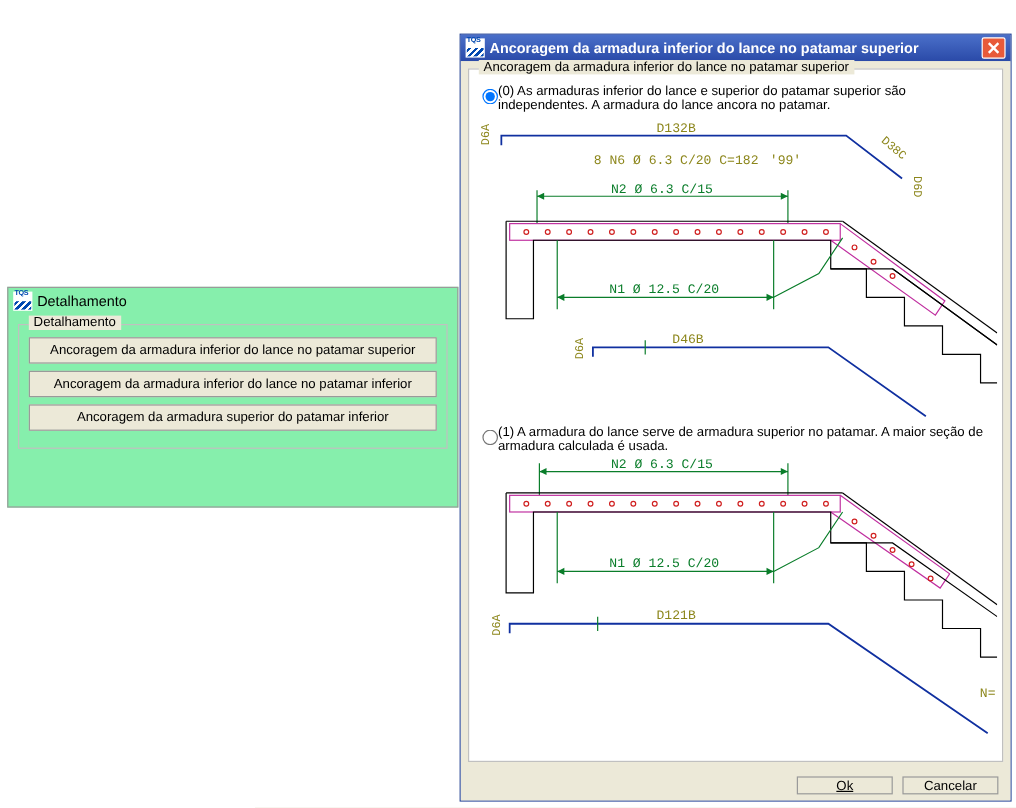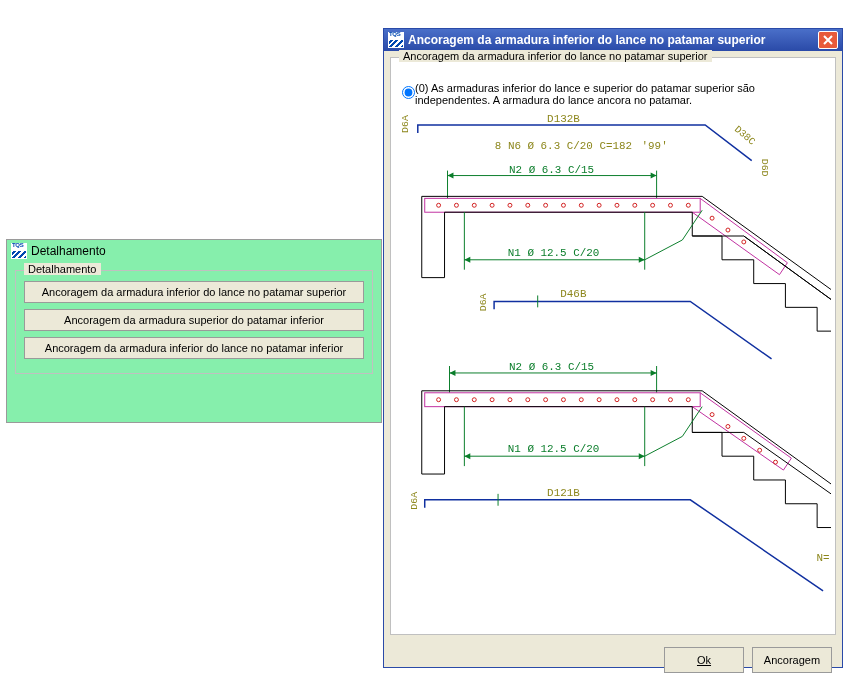--- a/index.html
+++ b/index.html
@@ -84,21 +84,21 @@
     cursor: pointer;
   }
   .btn-row {
     display: flex;
     justify-content: flex-end;
     gap: 8px;
     padding: 6px 10px;
   }
   .btn-inline {
     width: 80px;
-    height: 26px;
+    height: 15px;
     background: #ece9d8;
     border: 1px solid #9a9a9a;
     font-family: inherit;
     font-size: 11px;
     cursor: pointer;
   }
   .btn-ok { text-decoration: underline; text-underline-offset: 1px; }
 
   
   .win-main {
@@ -180,41 +180,41 @@
 <body>
 
 <div class="win-small">
   <div class="titlebar">
     <span class="tqs-icon"></span>
     <span>Detalhamento</span>
   </div>
   <div class="groupbox">
     <span class="groupbox-legend">Detalhamento</span>
     <button class="btn">Ancoragem da armadura inferior do lance no patamar superior</button>
+    <button class="btn">Ancoragem da armadura inferior do lance no patamar inferior</button>
     <button class="btn">Ancoragem da armadura superior do patamar inferior</button>
-    <button class="btn">Ancoragem da armadura inferior do lance no patamar inferior</button>
   </div>
   <div style="height:40px"></div>
 </div>
 
 <div class="win-main">
   <div class="titlebar titlebar-blue">
     <span class="tqs-icon"></span>
     <span>Ancoragem da armadura inferior do lance no patamar superior</span>
     <div class="close-btn">
       <svg viewBox="0 0 10 10">
         <path d="M1 1 L9 9 M9 1 L1 9" stroke="#fff" stroke-width="2"></path>
       </svg>
     </div>
   </div>
   <div class="main-body">
     <div class="main-group">
       <span class="main-group-legend">Ancoragem da armadura inferior do lance no patamar superior</span>
 
-      <div class="opt" style="margin-top:20px">
+      <div class="opt" style="margin-top:8px">
         <input type="radio" name="anc" checked="" style="">
         <span>(0) As armaduras inferior do lance e superior do patamar superior são independentes. A armadura do lance ancora no patamar.</span>
       </div>
 
       <div class="diagram">
         <svg class="diagram-svg" viewBox="0 0 440 252">
 
           <polyline points="23,22 23,14 313,14 360,50" fill="none" stroke="#1030a0" stroke-width="1.5"></polyline>
           <text class="olive-label" x="170" y="11">D132B</text>
           <text class="lbl-rot" transform="translate(13,22) rotate(-90)">D6A</text>
@@ -268,20 +268,24 @@
           <text class="dim-label" x="160" y="146">N1 Ø 12.5 C/20</text>
 
           <polyline points="100,200 100,192 298,192 380,250" fill="none" stroke="#1030a0" stroke-width="1.5"></polyline>
           <text class="lbl-rot" transform="translate(92,202) rotate(-90)">D6A</text>
           <text class="olive-label" x="180" y="188">D46B</text>
 
           <line x1="144" y1="186" x2="144" y2="198" stroke="#0a7d2a"></line>
         </svg>
       </div>
 
+      <div class="opt">
+        <input type="radio" name="anc" style="">
+        <span>(1) A armadura do lance serve de armadura superior no patamar. A maior seção de armadura calculada é usada.</span>
+      </div>
 
       <div class="diagram" style="height:232px">
         <svg class="diagram-svg" viewBox="0 0 440 232">
 
           <line x1="55" y1="3" x2="55" y2="30" stroke="#0a7d2a"></line>
           <line x1="264" y1="3" x2="264" y2="30" stroke="#0a7d2a"></line>
           <line x1="55" y1="10" x2="264" y2="10" stroke="#0a7d2a"></line>
           <path d="M55 10 l6 -3 v6 z M264 10 l-6 -3 v6 z" fill="#0a7d2a"></path>
           <text class="dim-label" x="158" y="7">N2 Ø 6.3 C/15</text>
 
@@ -326,16 +330,16 @@
           <text class="lbl-rot" transform="translate(22,148) rotate(-90)">D6A</text>
           <text class="olive-label" x="170" y="134">D121B</text>
           <line x1="104" y1="132" x2="104" y2="144" stroke="#0a7d2a"></line>
           <text class="olive-label" x="432" y="200" text-anchor="end" font-size="10">N=</text>
         </svg>
       </div>
 
     </div>
     <div class="btn-row">
       <button class="btn-inline btn-ok">Ok</button>
-      <button class="btn-inline">Ancoragem</button>
+      <button class="btn-inline">Cancelar</button>
     </div>
   </div>
 </div>
 
 </body></html>

